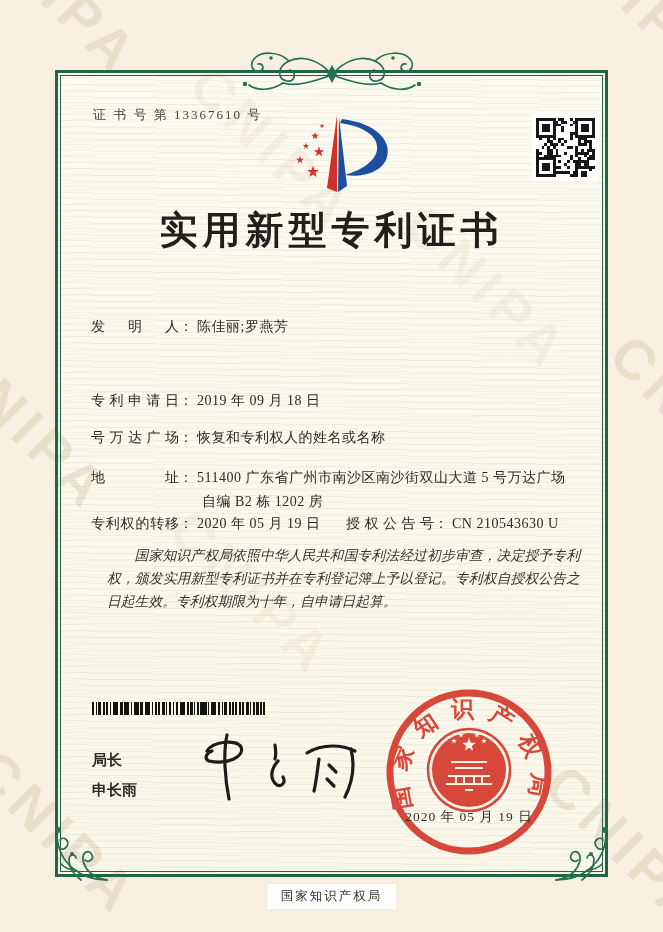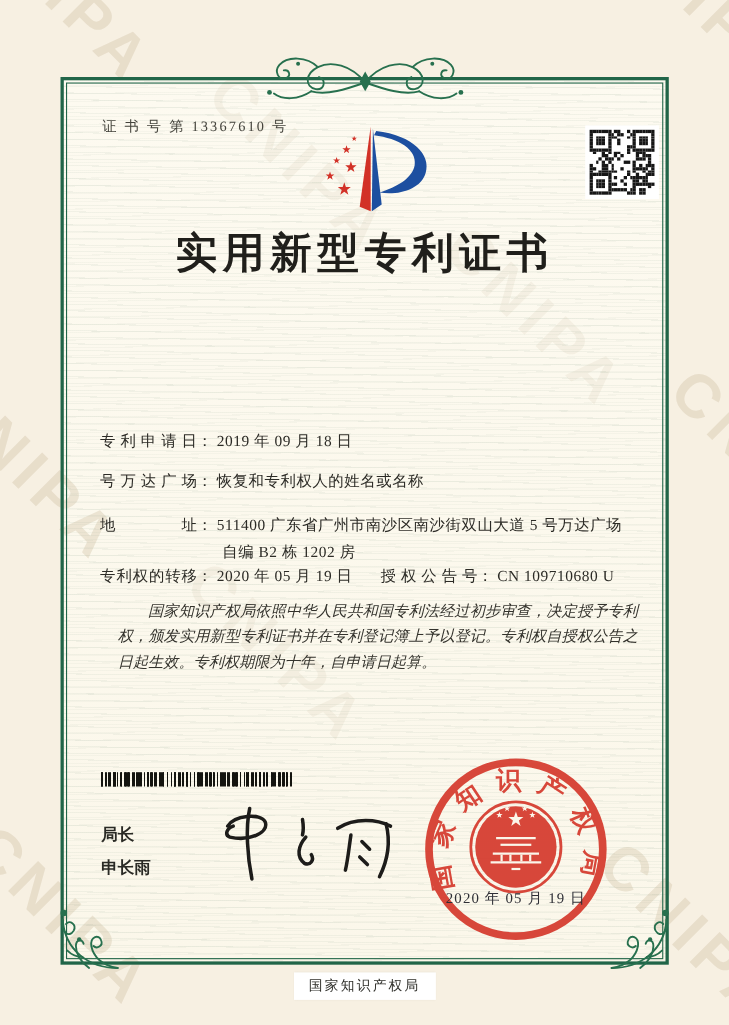--- a/index.html
+++ b/index.html
@@ -410,34 +410,37 @@
       <div style="grid-area: 21 / 7;"></div>
       <div style="grid-area: 21 / 13;"></div>
       <div style="grid-area: 21 / 14;"></div>
       <div style="grid-area: 21 / 15;"></div>
       <div style="grid-area: 21 / 17;"></div>
       <div style="grid-area: 21 / 18;"></div>
     </div>
 
   <div class="title">实用新型专利证书</div>
 
+  <div class="row" style="top:245px">
+    <span class="flabel">发明人</span><span class="fcolon">：</span><span class="fvalue">陈佳丽;罗燕芳</span>
+  </div>
   <div class="row" style="top:319px">
     <span class="flabel">专利申请日</span><span class="fcolon">：</span><span class="fvalue">2019 年 09 月 18 日</span>
   </div>
   <div class="row" style="top:356px">
     <span class="flabel">号万达广场</span><span class="fcolon">：</span><span class="fvalue">恢复和专利权人的姓名或名称</span>
   </div>
   <div class="row" style="top:396px">
     <span class="flabel">地址</span><span class="fcolon">：</span><span class="fvalue">511400 广东省广州市南沙区南沙街双山大道 5 号万达广场</span>
   </div>
   <div class="row2" style="top:420px">自编 B2 栋 1202 房</div>
   <div class="row" style="top:442px">
     <span class="flabel">专利权的转移</span><span class="fcolon">：</span><span class="fvalue">2020 年 05 月 19 日</span>
     <span class="pair-right">
-      <span class="flabel">授权公告号</span><span class="fcolon">：</span><span class="fvalue">CN 109710680 U</span>
+      <span class="flabel">授权公告号</span><span class="fcolon">：</span><span class="fvalue">CN 210543630 U</span>
     </span>
   </div>
 
   <div class="legal">
     <p>国家知识产权局依照中华人民共和国专利法经过初步审查，决定授予专利权，颁发实用新型专利证书并在专利登记簿上予以登记。专利权自授权公告之日起生效。专利权期限为十年，自申请日起算。</p>
   </div>
 
   <div class="barcode"></div>
 
   <div class="officer">

